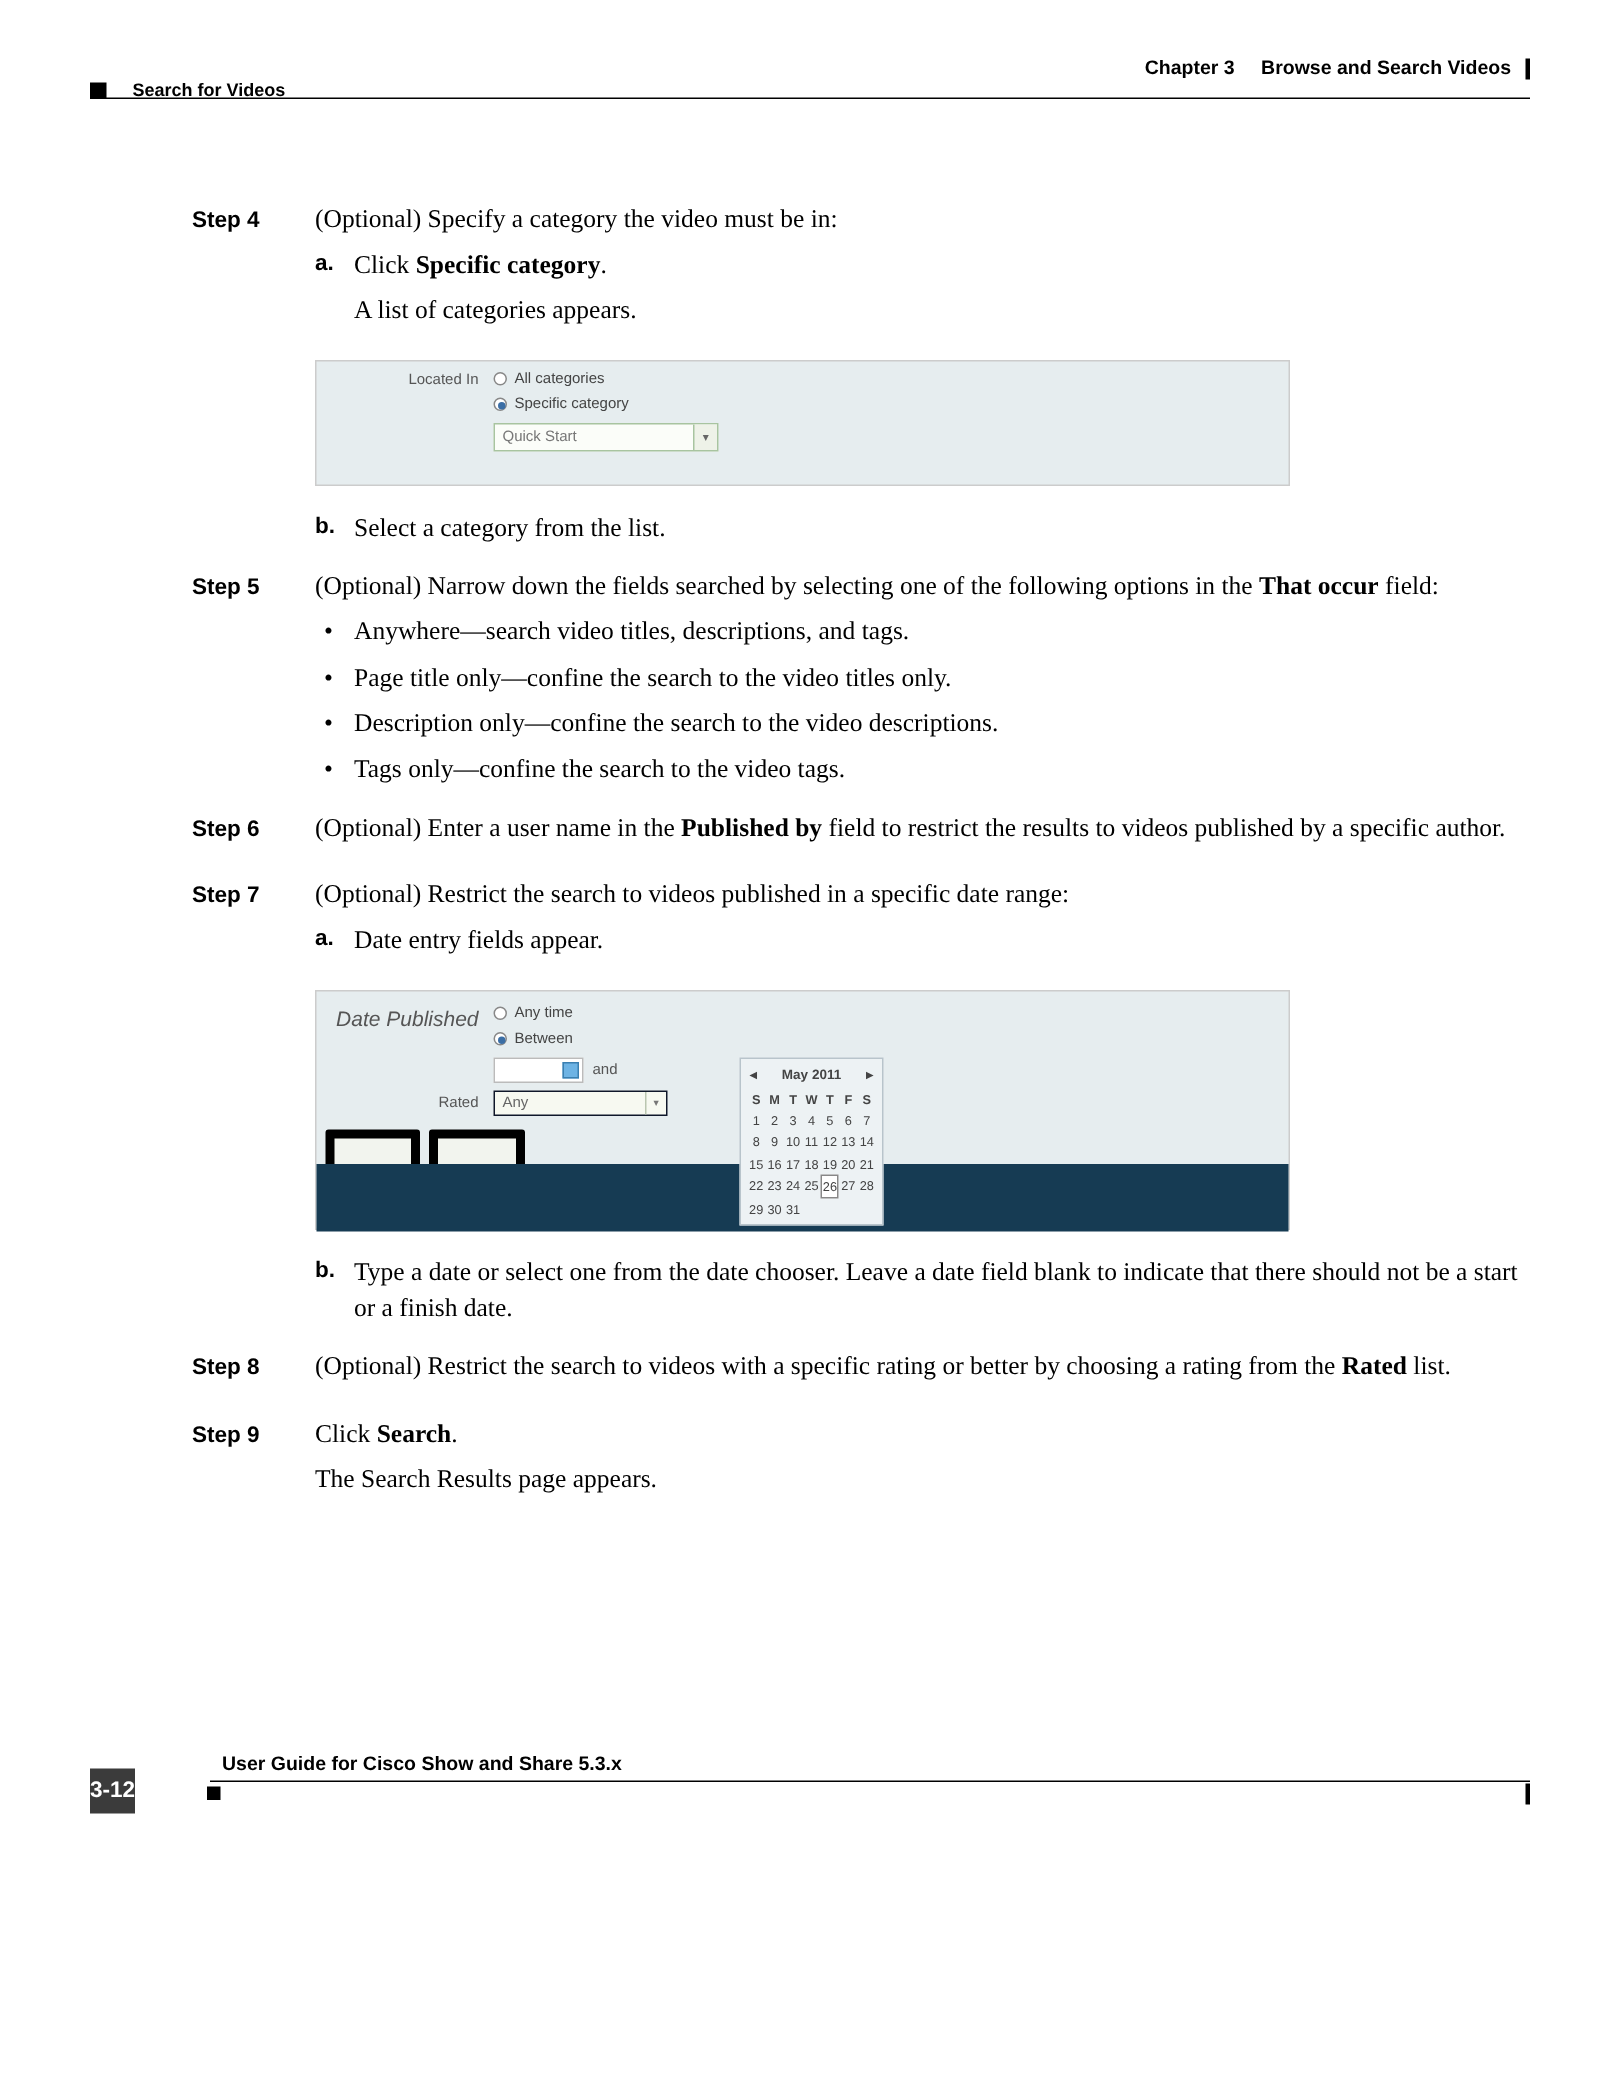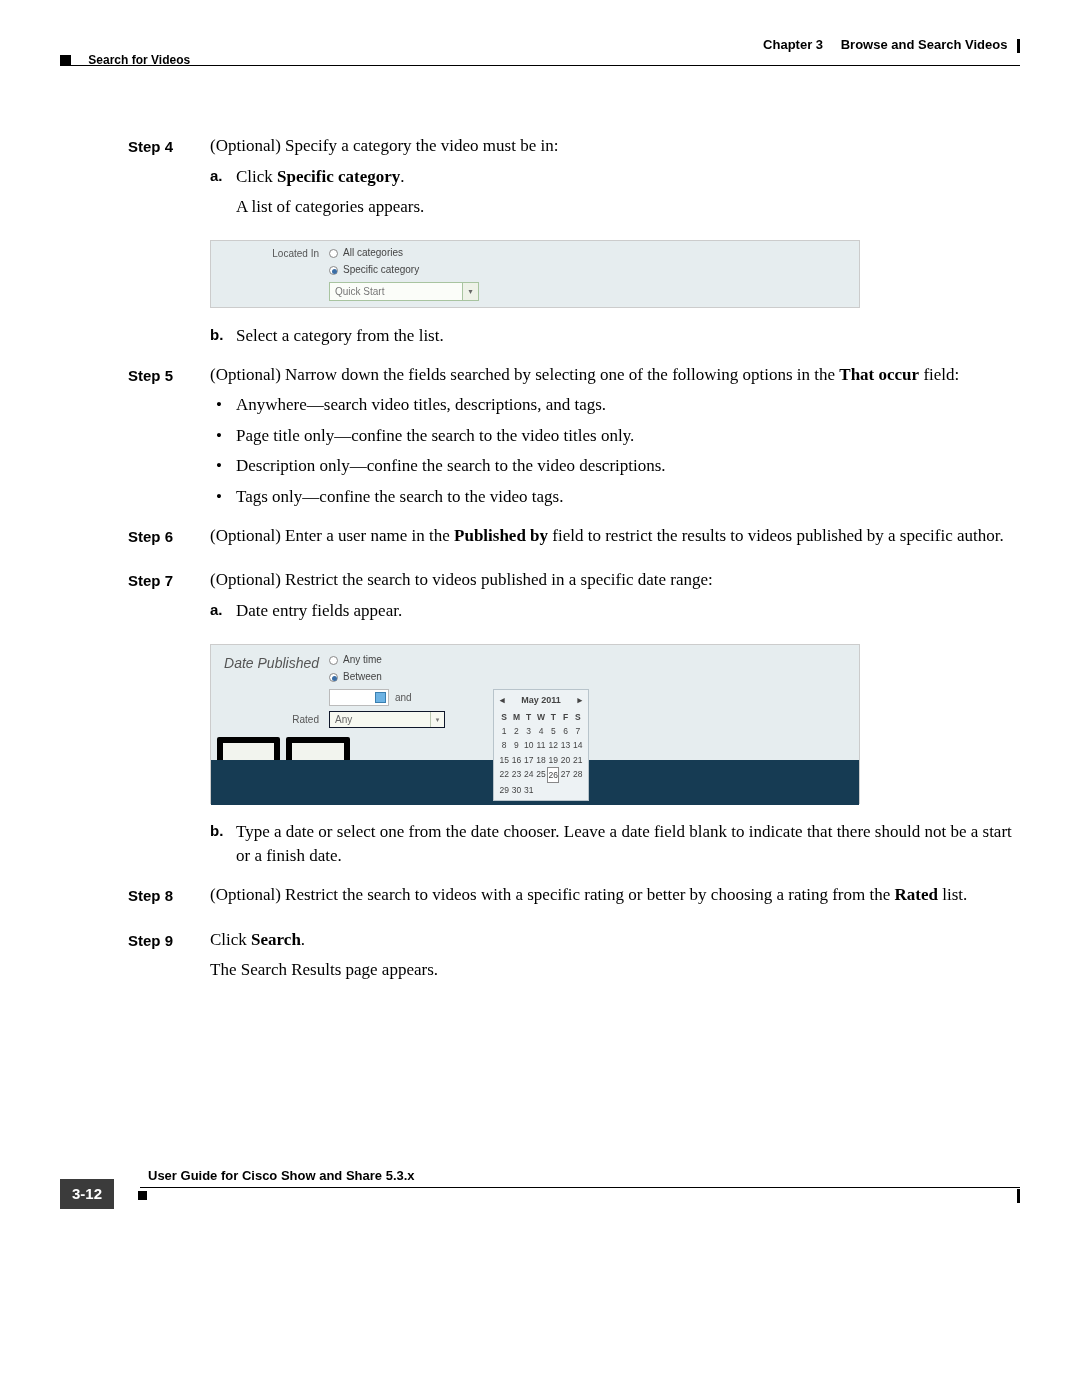--- a/index.html
+++ b/index.html
@@ -76,21 +76,21 @@
   .sub-body { flex: 1; }
   .serif-bold { font-weight: bold; }
   
   .shot {
     background: #e6edef;
     border: 1px solid #ccc;
     margin: 14px 0 10px 82px;
     font-family: Arial, Helvetica, sans-serif;
     position: relative;
   }
-  .shot1 { height: 68px; width: 650px; }
+  .shot1 { height: 84px; width: 650px; }
   .shot1 .lbl {
     position: absolute; right: 540px; top: 6px;
     font-size: 10px; color: #555; text-align: right;
   }
   .shot1 .opts {
     position: absolute; left: 118px; top: 5px;
     font-size: 10px; color: #444;
   }
   .shot1 .opts div { margin-bottom: 3px; }
   .radio-off, .radio-on {
@@ -202,21 +202,21 @@
   .footer-title {
     position: absolute; left: 88px; top: -20px;
     font-family: Arial, Helvetica, sans-serif;
     font-size: 13px; font-weight: bold;
   }
   .footer-pagebox {
     position: absolute; left: 0; top: -8px;
     background: #3b3b3b; color: #fff;
     font-family: Arial, Helvetica, sans-serif;
     font-size: 15px; font-weight: bold;
-    padding: 4px 12px;
+    padding: 4px 0;
   }
   .footer-sq {
     position: absolute; left: 78px; top: 4px;
     width: 9px; height: 9px; background: #000;
   }
   .footer-tick {
     position: absolute; right: 0; top: 2px;
     width: 3px; height: 14px; background: #000;
   }
 </style>

